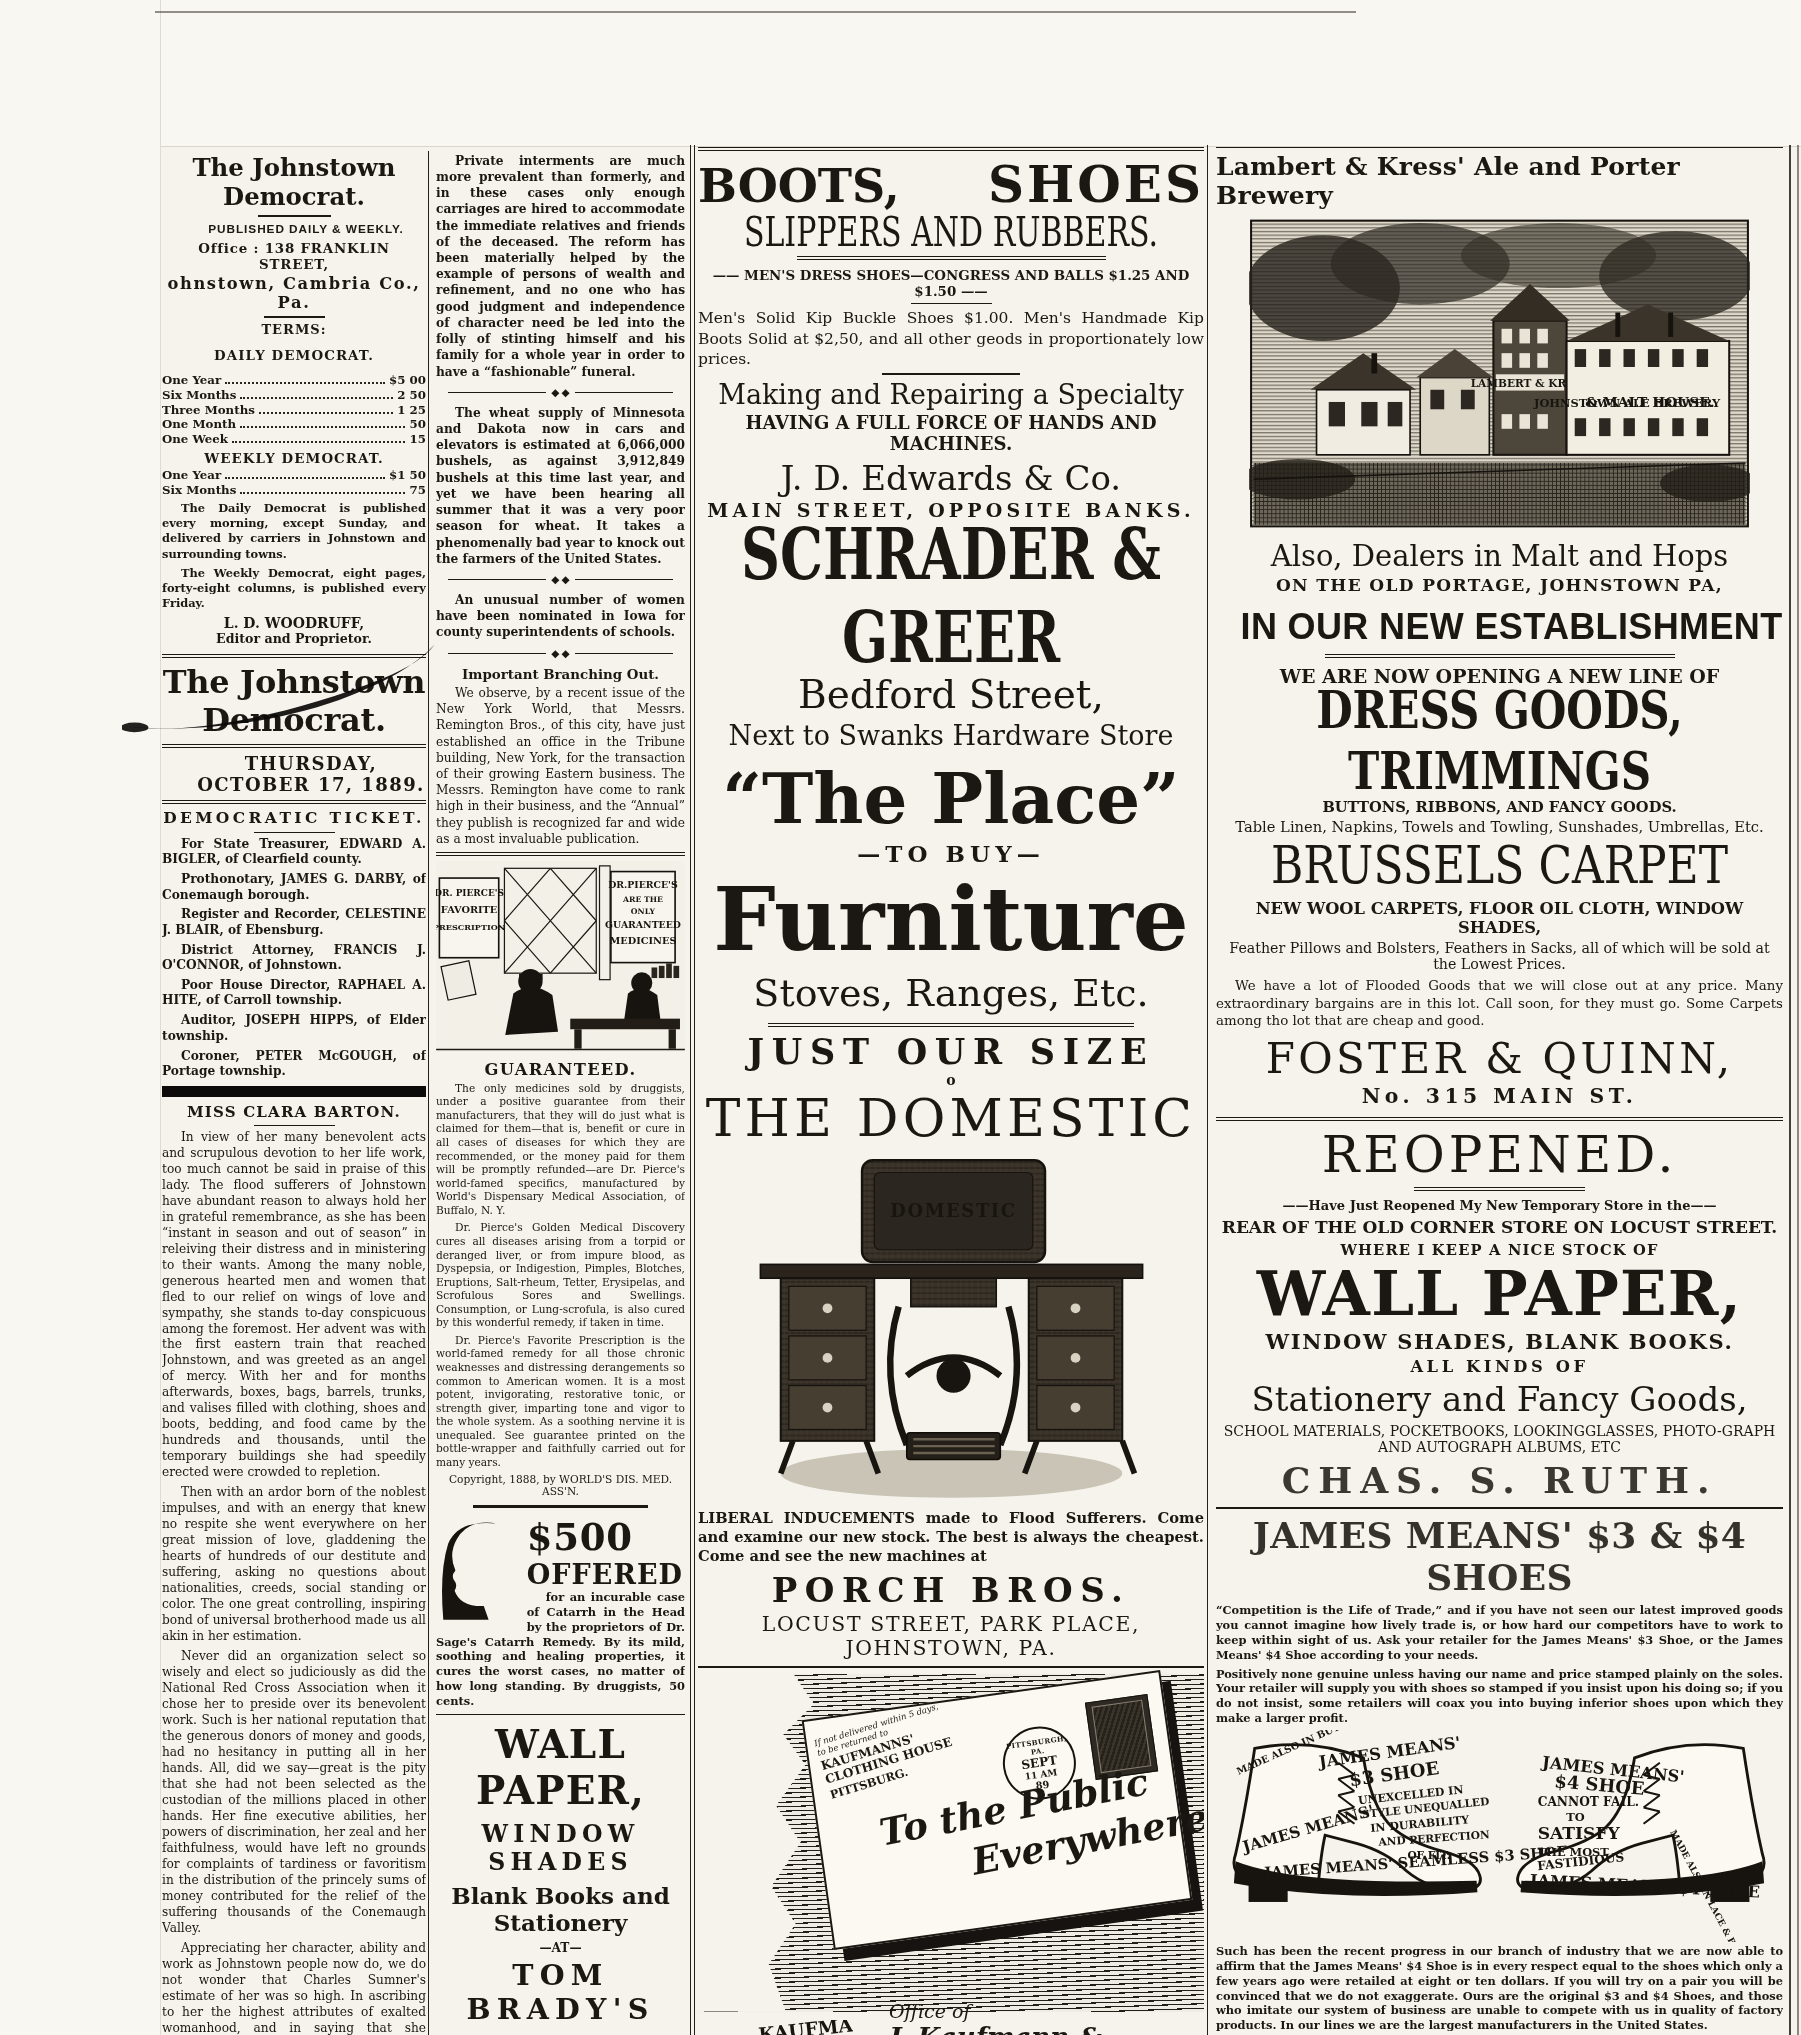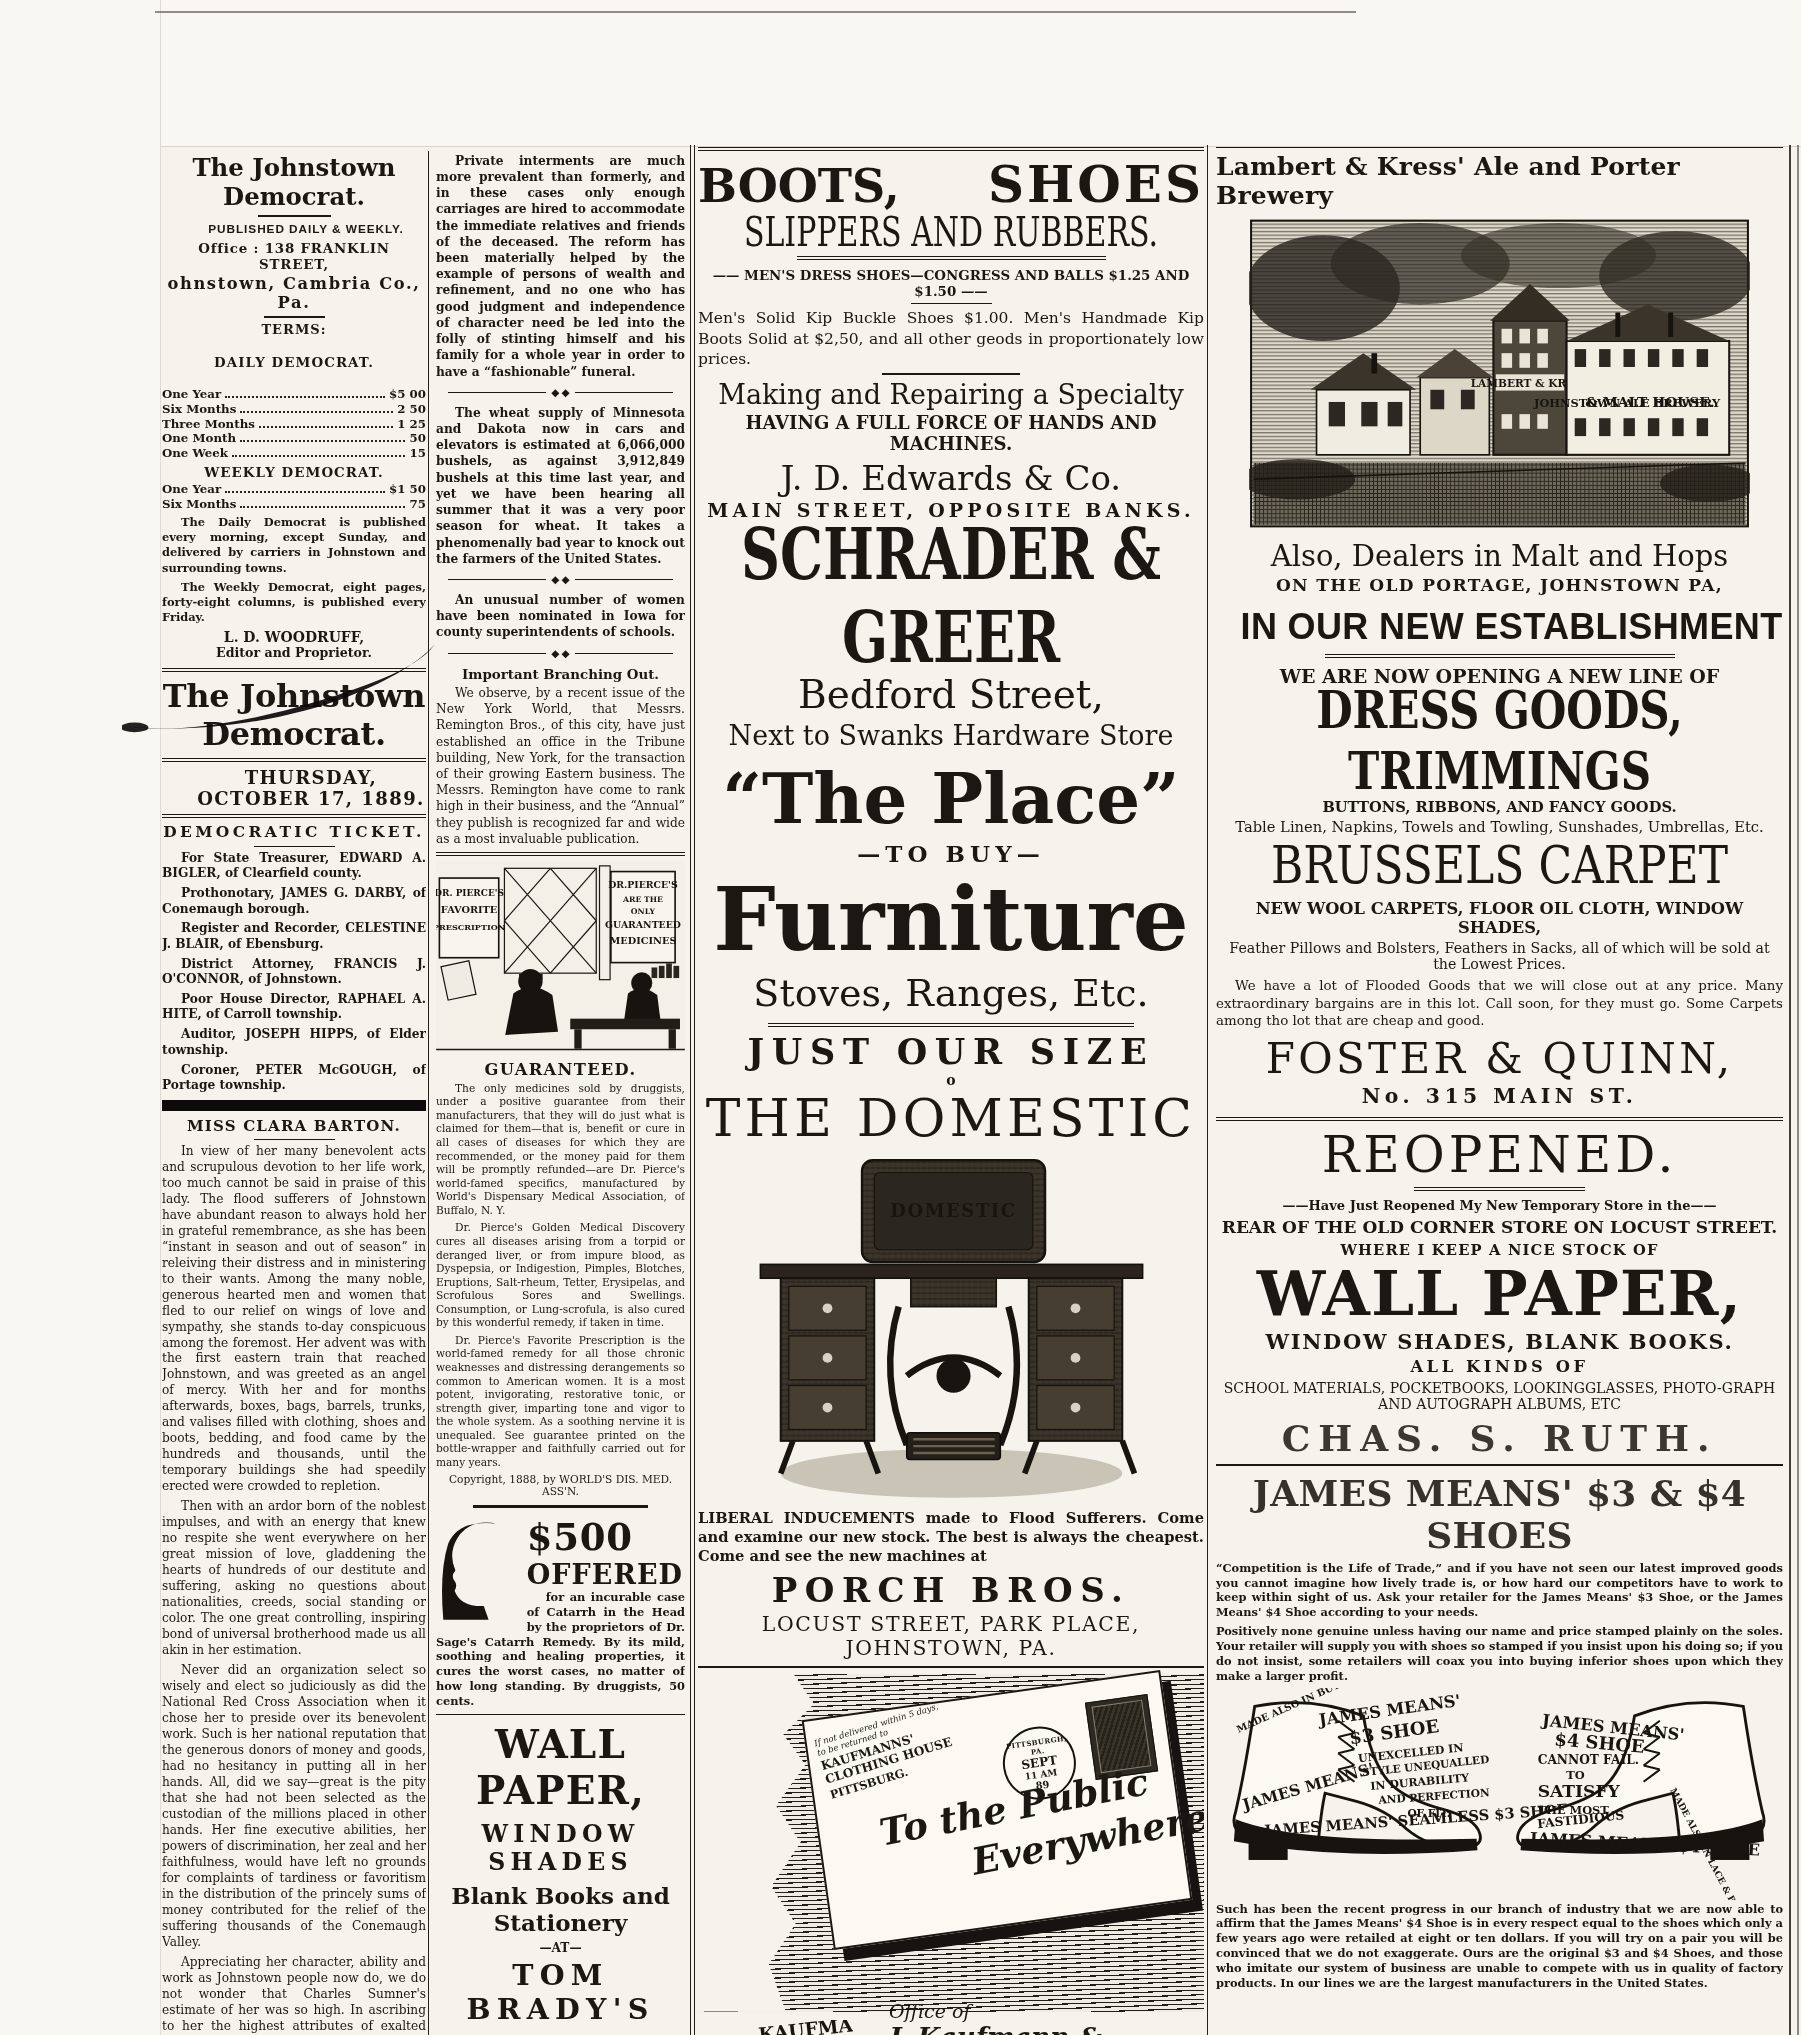--- a/index.html
+++ b/index.html
@@ -50,21 +50,21 @@
   <div class="vrule" style="left:1797px;top:145px;height:1995px;width:1.6px;opacity:.5;"></div>
 
   <div class="col" style="left:162px;top:151px;width:264px;height:1989px;">
     <div class="c b" style="font-size:24.4px;margin-top:2.4px;">The Johnstown Democrat.</div>
     <div class="shortrule" style="border-top-width:2.4px;width:73px;"></div>
     <div class="c b sans sp1" style="font-size:11.8px;">PUBLISHED DAILY &amp; WEEKLY.</div>
     <div class="c b" style="font-size:13.4px;margin-top:4.1px;letter-spacing:.06em;">Office : 138 FRANKLIN STREET,</div>
     <div class="c b" style="font-size:16.3px;margin-top:2.4px;letter-spacing:.1em;">ohnstown, Cambria Co., Pa.</div>
     <div class="shortrule" style="border-top-width:2px;width:61px;"></div>
     <div class="c b sp1" style="font-size:13px;">TERMS:</div>
-    <div class="c b sp1" style="font-size:13.4px;margin:17px 0;">DAILY DEMOCRAT.</div>
+    <div class="c b sp1" style="font-size:13.4px;margin:10px 0;">DAILY DEMOCRAT.</div>
 
     <div class="rate">
         <span>One Year</span>
         <span class="dots"></span>
         <span>$5 00</span>
       </div>
     <div class="rate">
         <span>Six Months</span>
         <span class="dots"></span>
         <span>2 50</span>
@@ -492,20 +492,21 @@
     <div class="rule2" style="margin-top:9px;"></div>
 
     <div class="c sp1" style="font-size:50px;">REOPENED.</div>
     <div class="rule2" style="width:171px;margin:3.3px auto 6.5px;"></div>
     <div class="c b" style="font-size:13px;">——Have Just Reopened My New Temporary Store in the——</div>
     <div class="c b" style="font-size:17px;margin-top:4.1px;">REAR  OF  THE  OLD  CORNER  STORE  ON  LOCUST  STREET.</div>
     <div class="c b sp1" style="font-size:14.7px;margin-top:4.1px;">WHERE I KEEP A NICE STOCK OF</div>
     <div class="c b" style="font-size:61px;letter-spacing:.02em;">WALL PAPER,</div>
     <div class="c b sp1" style="font-size:21px;">WINDOW SHADES, BLANK BOOKS.</div>
     <div class="c b sp2" style="font-size:16.3px;margin-top:3.3px;">ALL KINDS OF</div>
+    <div class="c" style="font-size:34px;margin-top:2.4px;">Stationery   and   Fancy   Goods,</div>
     <div class="c" style="font-size:14px;margin-top:4.1px;">SCHOOL MATERIALS, POCKETBOOKS, LOOKINGGLASSES, PHOTO-GRAPH AND AUTOGRAPH ALBUMS, ETC</div>
     <div class="c b sp2" style="font-size:36px;margin-top:4.1px;opacity:.85;">CHAS.  S.  RUTH.</div>
     <div class="rule" style="border-top-width:2px;"></div>
 
     <div class="c b" style="font-size:36px;letter-spacing:.01em;opacity:.88;">JAMES MEANS' $3 &amp; $4 SHOES</div>
     <p class="j b nip" style="font-size:11.4px;line-height:1.3;margin-top:4.9px;">“Competition is the Life of Trade,” and if you have not seen our latest improved goods you cannot imagine how lively trade is, or how hard our competitors have to work to keep within sight of us. Ask your retailer for the James Means' $3 Shoe, or the James Means' $4 Shoe according to your needs.</p>
     <p class="j b nip" style="font-size:11.4px;line-height:1.3;">Positively none genuine unless having our name and price stamped plainly on the soles.  Your retailer will supply you with shoes so stamped if you insist upon his doing so; if you do not insist, some retailers will coax you into buying inferior shoes upon which they make a larger profit.</p>
 
     
     <svg width="566" height="212" viewBox="0 0 1390 520">

